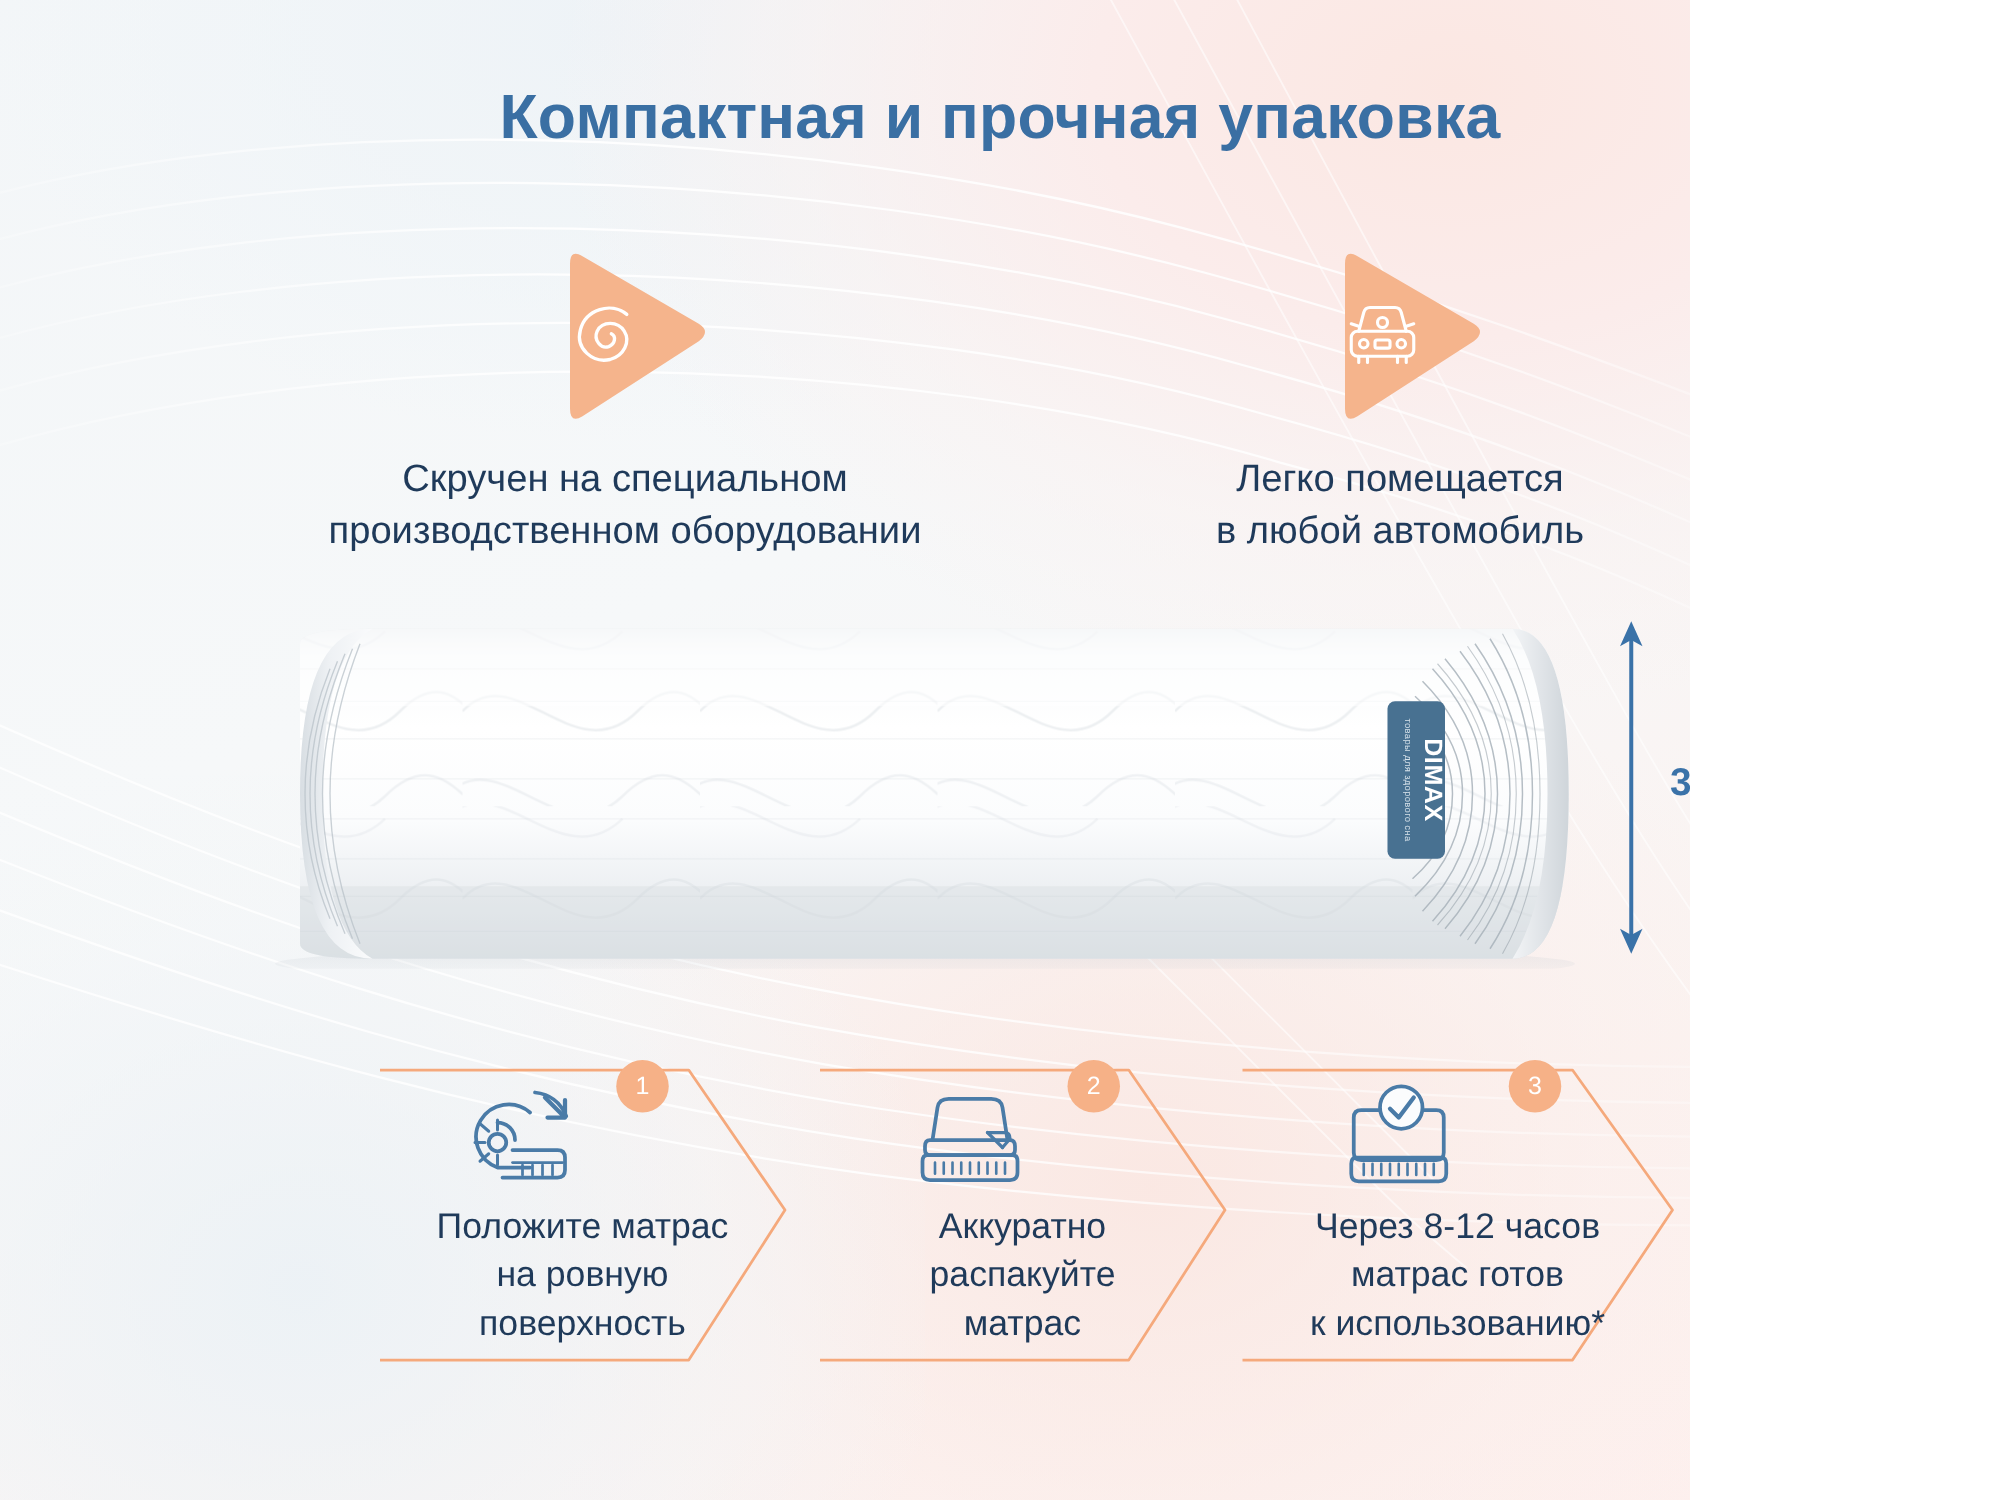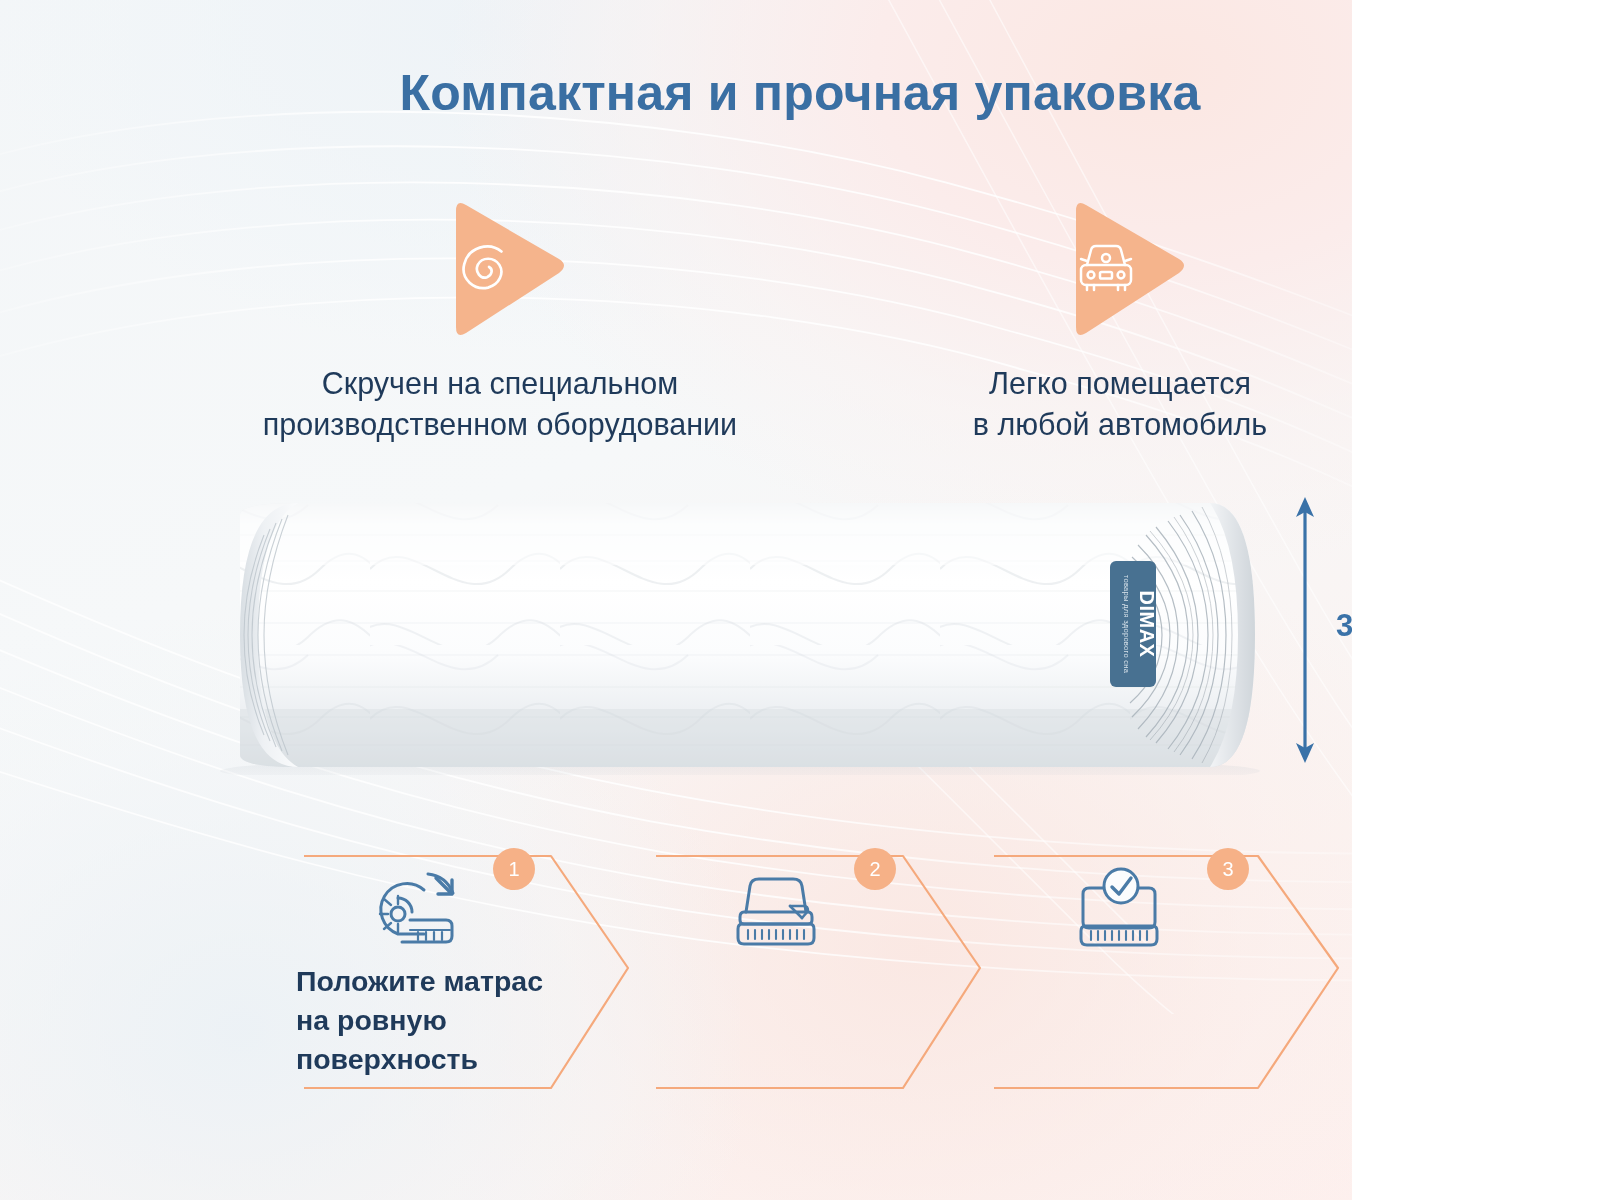--- a/index.html
+++ b/index.html
@@ -178,26 +178,25 @@
   }
   .step-1 .step-icon { left: 70px; }
   .step-2 .step-icon { left: 78px; }
   .step-3 .step-icon { left: 83px; }
 
   .step-text {
     position: absolute;
     top: 122px;
     left: 0;
     width: 100%;
-    text-align: left;
+    text-align: center;
     font-size: 28.5px;
     line-height: 1.37;
     color: #1f3a5a;
     white-space: pre-line;
-    font-weight: bold;
   }
   .step-3 .step-text { top: 122px; }
 
   
   .footnote {
     position: absolute;
     top: 1122px;
     left: 0;
     width: 1600px;
     text-align: center;
@@ -428,33 +427,39 @@
       <svg class="step-icon" viewBox="0 0 100 86">
         <g fill="none" stroke="#4a7ba7" stroke-width="3" stroke-linecap="round" stroke-linejoin="round">
           <path d="M20 46 L24 20 Q25 13 33 13 L67 13 Q75 13 76 20 L80 46"></path>
           <path d="M18 46 H82 Q86 46 86 51 V54 Q86 58 82 58 H18 Q14 58 14 54 V51 Q14 46 18 46 Z"></path>
           <path d="M16 58 H84 Q88 58 88 63 V72 Q88 78 82 78 H18 Q12 78 12 72 V63 Q12 58 16 58 Z"></path>
           <path d="M22 64 V73 M29 64 V73 M36 64 V73 M43 64 V73 M50 64 V73 M57 64 V73 M64 64 V73 M71 64 V73 M78 64 V73" stroke-width="2.1"></path>
           <path d="M64 40 L78 40 Q82 40 82 45 L76 52" stroke-width="2.6"></path>
           <path d="M64 40 Q70 46 76 52" stroke-width="2.6"></path>
         </g>
       </svg>
+      <div class="step-text">Аккуратно
+распакуйте
+матрас</div>
     </div>
 
     <div class="step step-3">
       <svg class="step-chevron" viewBox="0 0 360 255" preserveAspectRatio="none">
         <path d="M8 16 L272 16 L352 128 L272 248 L8 248" fill="none" stroke="#f5a97c" stroke-width="2.2" stroke-linejoin="round"></path>
       </svg>
       <div class="step-num">3</div>
       <svg class="step-icon" viewBox="0 0 100 86">
         <g fill="none" stroke="#4a7ba7" stroke-width="3" stroke-linecap="round" stroke-linejoin="round">
           <path d="M20 22 H80 Q86 22 86 28 V56 Q86 62 80 62 H20 Q14 62 14 56 V28 Q14 22 20 22 Z"></path>
           <path d="M16 60 H84 Q88 60 88 65 V73 Q88 79 82 79 H18 Q12 79 12 73 V65 Q12 60 16 60 Z"></path>
           <path d="M22 65 V74 M29 65 V74 M36 65 V74 M43 65 V74 M50 65 V74 M57 65 V74 M64 65 V74 M71 65 V74 M78 65 V74" stroke-width="2.1"></path>
           <circle cx="52" cy="20" r="17" fill="#fbfcfd"></circle>
           <path d="M43 21 L50 28 L62 12" stroke-width="3.4"></path>
         </g>
       </svg>
+      <div class="step-text">Через 8-12 часов
+матрас готов
+к использованию*</div>
     </div>
   </div>
 
 
 </div>
 
 </body></html>

